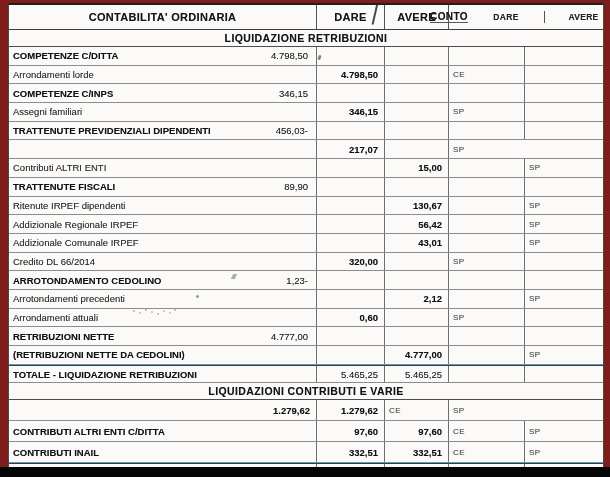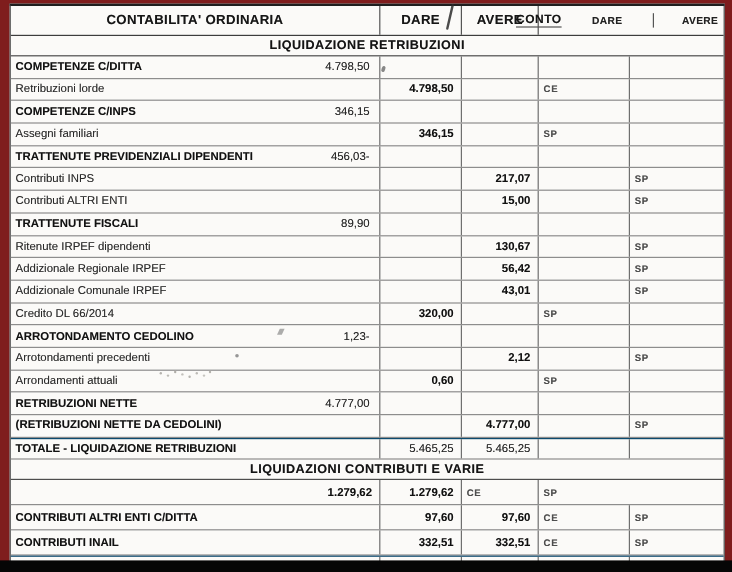--- a/index.html
+++ b/index.html
@@ -63,21 +63,21 @@
   .row{border-bottom:1px solid #8d8d8d;}
   .rows-s1 .row{height:18.7px;font-size:9.5px;}
   .rows-s2 .row{height:21px;font-size:9.5px;}
   .desc{justify-content:space-between;padding:0 8px 0 4px;}
   .lbl{color:#2a2a2a;}
   .bold-label .lbl{font-weight:700;color:#111;}
   .lbl-amt{color:#222;padding-left:4px;}
   .num{justify-content:flex-end;padding-right:6px;font-weight:700;color:#101010;}
   .total-row .num{font-weight:400;color:#222;}
   .total-row{border-top:1px solid #0c4a6e;}
-  .conto{justify-content:flex-start;padding-left:4px;font-size:8px;color:#4e4e4e;font-weight:700;letter-spacing:.5px;}
+  .conto{justify-content:flex-start;padding-left:4px;font-size:8px;color:#4e4e4e;font-weight:400;letter-spacing:.5px;}
   
   .artifact{position:absolute;pointer-events:none;}
   .pen-stroke{left:374px;top:3px;width:2px;height:22px;background:#2c2c2c;transform:rotate(13deg);border-radius:2px;opacity:.85;}
   .tick-1{left:318px;top:55px;width:3px;height:5px;background:#6a6a6a;transform:rotate(20deg);border-radius:40%;opacity:.8;}
   .tick-2{left:232px;top:274px;width:4px;height:5px;background:#8a8a8a;transform:skewX(-25deg);opacity:.7;}
   .dot-1{left:196px;top:295px;width:3px;height:3px;background:#7d7d7d;border-radius:50%;opacity:.8;}
   .squiggle{left:133px;top:310px;width:2px;height:2px;background:#b5b3ae;border-radius:50%;
     box-shadow:6px 2px 0 #bdbbb6,12px -1px 0 #b0aea9,18px 1px 0 #c2c0bb,24px 3px 0 #b5b3ae,30px 0 0 #bdbbb6,36px 2px 0 #c6c4bf,41px -1px 0 #b5b3ae;}
   .redaction{left:0;top:467px;width:610px;height:10px;background:#060606;}
 </style>
@@ -108,21 +108,21 @@
       <span class="lbl">COMPETENZE C/DITTA</span>
       <span class="lbl-amt">4.798,50</span>
     </div>
     <div class="cell num"></div>
     <div class="cell num"></div>
     <div class="cell conto"></div>
     <div class="cell conto"></div>
   </div>
         <div class="grid-row row">
     <div class="cell desc">
-      <span class="lbl">Retribuzioni lorde</span>
+      <span class="lbl">Arrondamenti lorde</span>
       <span class="lbl-amt"></span>
     </div>
     <div class="cell num">4.798,50</div>
     <div class="cell num"></div>
     <div class="cell conto">CE</div>
     <div class="cell conto"></div>
   </div>
         <div class="grid-row row bold-label">
     <div class="cell desc">
       <span class="lbl">COMPETENZE C/INPS</span>
@@ -147,24 +147,20 @@
     <div class="cell desc">
       <span class="lbl">TRATTENUTE PREVIDENZIALI DIPENDENTI</span>
       <span class="lbl-amt">456,03-</span>
     </div>
     <div class="cell num"></div>
     <div class="cell num"></div>
     <div class="cell conto"></div>
     <div class="cell conto"></div>
   </div>
         <div class="grid-row row">
-    <div class="cell desc">
-      <span class="lbl">Contributi INPS</span>
-      <span class="lbl-amt"></span>
-    </div>
     <div class="cell num"></div>
     <div class="cell num">217,07</div>
     <div class="cell conto"></div>
     <div class="cell conto">SP</div>
   </div>
         <div class="grid-row row">
     <div class="cell desc">
       <span class="lbl">Contributi ALTRI ENTI</span>
       <span class="lbl-amt"></span>
     </div>

